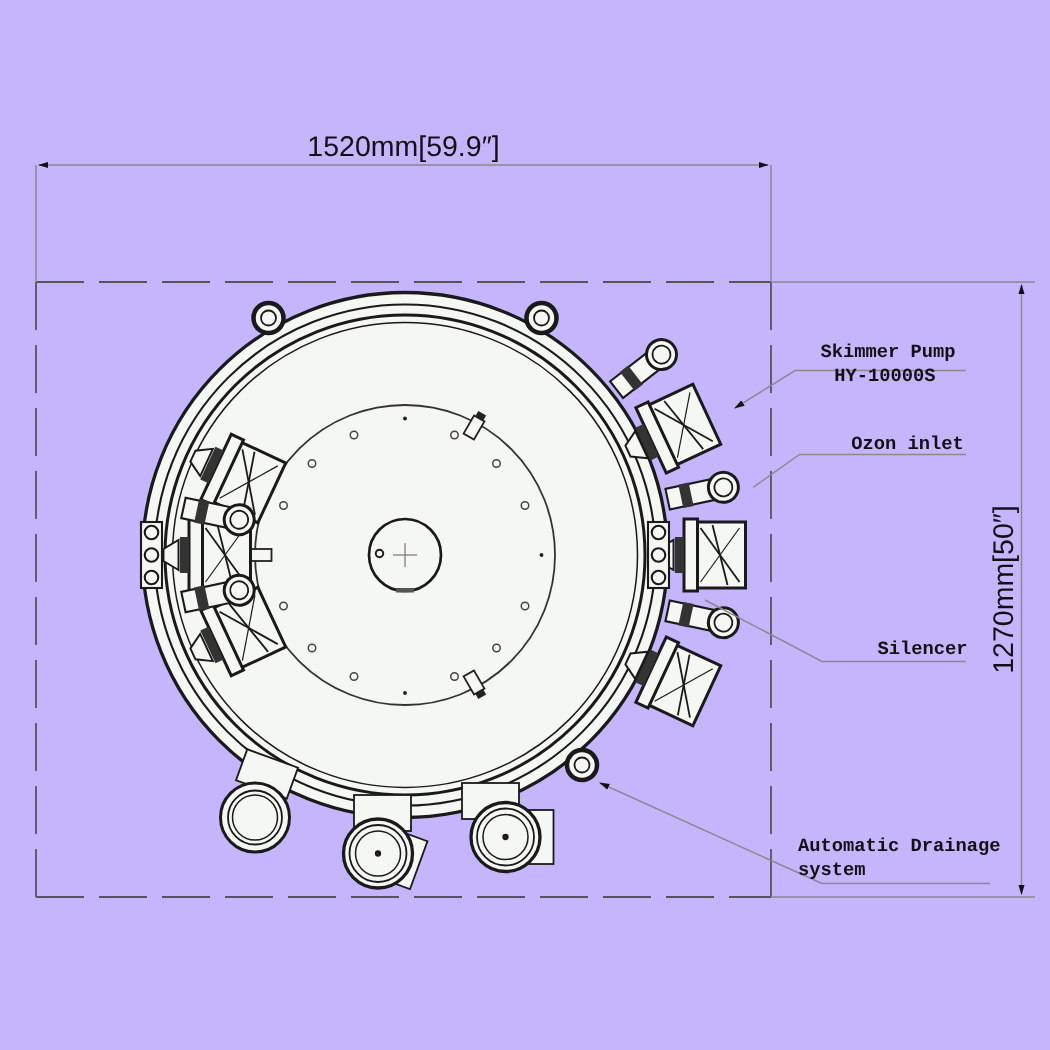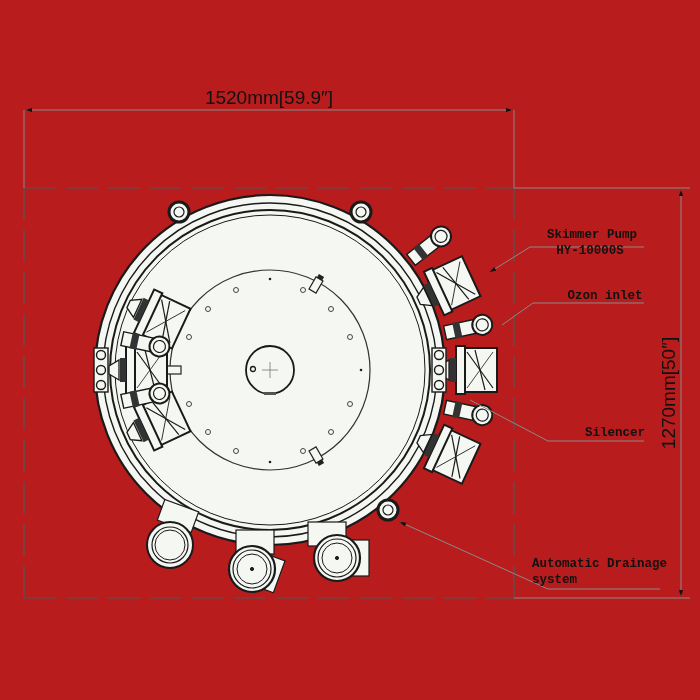--- a/index.html
+++ b/index.html
@@ -1,16 +1,16 @@
 <!DOCTYPE html>
 <html><head>
 <meta charset="utf-8">
 <style>
   html, body { margin: 0; padding: 0; background: #f4f7f2; }
-  #stage { position: relative; width: 700px; height: 700px; background: #b91c1c; overflow: hidden; }
+  #stage { position: relative; width: 700px; height: 700px; background: #c4b5fd; overflow: hidden; }
   svg { position: absolute; left: 0; top: 0; }
   .dim-text { font-family: "Liberation Sans", sans-serif; font-size: 19px; fill: #111; }
   .label-text { font-family: "Liberation Mono", monospace; font-size: 12.5px; fill: #111; font-weight: bold; }
   .thin { stroke: #8a8a8a; fill: none; stroke-width: 1; }
 </style>
 </head>
 <body>
 
 <div id="stage">
 <svg width="700" height="700" viewBox="0 0 700 700">

